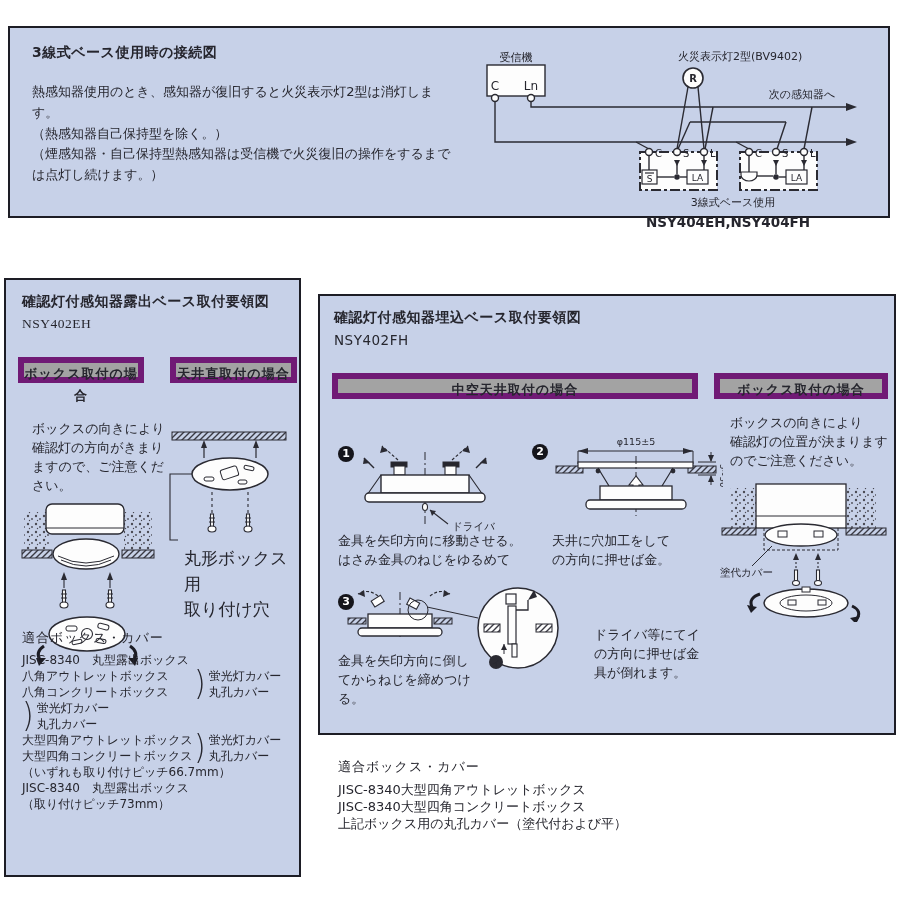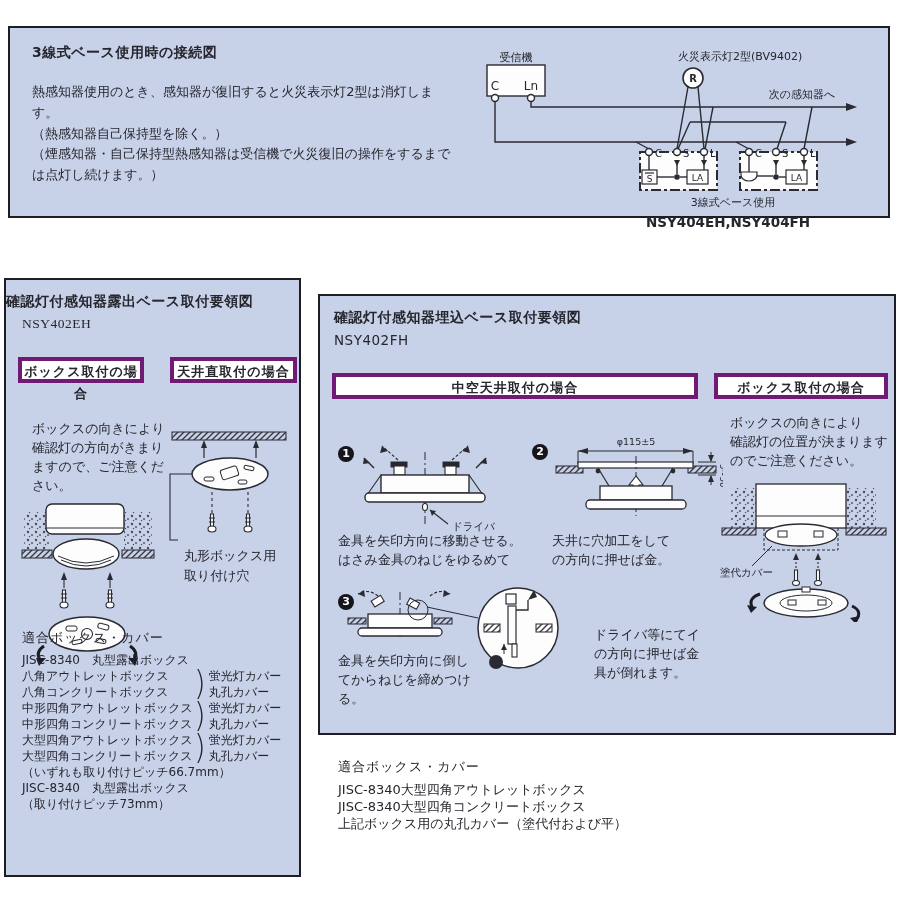--- a/index.html
+++ b/index.html
@@ -7,26 +7,26 @@
     width:900px;height:900px;position:relative;background:#ffffff;
     font-family:"DejaVu Sans","Liberation Sans",sans-serif;
     color:#26262e; overflow:hidden;
   }
   .panel{position:absolute;background:#c7d1e8;border:2px solid #1d1d25;box-sizing:border-box;}
   .abs{position:absolute;}
   .ttl{font-size:14px;font-weight:bold;letter-spacing:.5px;}
   .model{font-size:13.5px;letter-spacing:.5px;}
   .body13{font-size:13px;line-height:1.6;}
   .hdrbox{
-    position:absolute;height:26px;background:#ffffff;border:4px solid #701a75;
+    position:absolute;height:26px;background:#a3a3a3;border:6px solid #701a75;
     box-sizing:border-box;font-size:13px;font-weight:bold;text-align:center;
     line-height:22px;letter-spacing:1px;
   }
   .note{font-size:13px;line-height:1.45;}
-  .lbl13{font-size:13px;line-height:1.5;}
+  .lbl13{font-size:17px;line-height:1.5;}
   .listwrap{font-size:12px;line-height:16px;}
   .listtitle{font-weight:normal;font-size:13px;margin-bottom:6px;letter-spacing:1px;}
   .pairrow{display:flex;align-items:center;}
   .pcol{width:172px;}
   .pcol2{width:80px;}
   .brace{font-size:30px;font-weight:300;transform:scaleY(1.12);margin:0 3px 0 0;color:#26262e;}
   .stepnum{
     position:absolute;width:16px;height:16px;border-radius:50%;background:#15151b;color:#fff;
     font-size:11px;font-weight:bold;text-align:center;line-height:16px;
   }
@@ -131,21 +131,21 @@
     <text x="360" y="125" font-size="10">L</text>
     <text x="199.5" y="150" text-anchor="middle" font-size="9">S</text>
     <text x="247.5" y="149" text-anchor="middle" font-size="9">LA</text>
     <text x="346.5" y="149" text-anchor="middle" font-size="9">LA</text>
     <text x="283" y="174" text-anchor="middle" font-size="11">3線式ベース使用</text>
     <text x="278" y="195" text-anchor="middle" font-size="13.5" font-weight="bold">NSY404EH,NSY404FH</text>
   </svg>
 </div>
 
 <div class="panel" style="left:4px;top:278px;width:297px;height:599px;">
-  <div class="abs ttl" style="left:0;top:13px;">確認灯付感知器露出ベース取付要領図</div>
+  <div class="abs ttl" style="left:16px;top:13px;">確認灯付感知器露出ベース取付要領図</div>
   <div class="abs model" style="left:16px;top:36px;font-family:Liberation Serif, serif;">NSY402EH</div>
 
   <div class="hdrbox" style="left:12px;top:77px;width:126px;">ボックス取付の場合</div>
   <div class="hdrbox" style="left:164px;top:77px;width:127px;">天井直取付の場合</div>
 
   <div class="abs note" style="left:26px;top:140px;">
     <div>ボックスの向きにより</div>
     <div>確認灯の方向がきまり</div>
     <div>ますので、ご注意くだ</div>
     <div>さい。</div>
@@ -233,24 +233,20 @@
         <div>八角アウトレットボックス</div>
         <div>八角コンクリートボックス</div>
       </div>
       <div class="brace">)</div>
       <div class="pcol2">
         <div>蛍光灯カバー</div>
         <div>丸孔カバー</div>
       </div>
     </div>
     <div class="pairrow">
-      <div class="pcol">
-        <div>中形四角アウトレットボックス</div>
-        <div>中形四角コンクリートボックス</div>
-      </div>
       <div class="brace">)</div>
       <div class="pcol2">
         <div>蛍光灯カバー</div>
         <div>丸孔カバー</div>
       </div>
     </div>
     <div class="pairrow">
       <div class="pcol">
         <div>大型四角アウトレットボックス</div>
         <div>大型四角コンクリートボックス</div>

